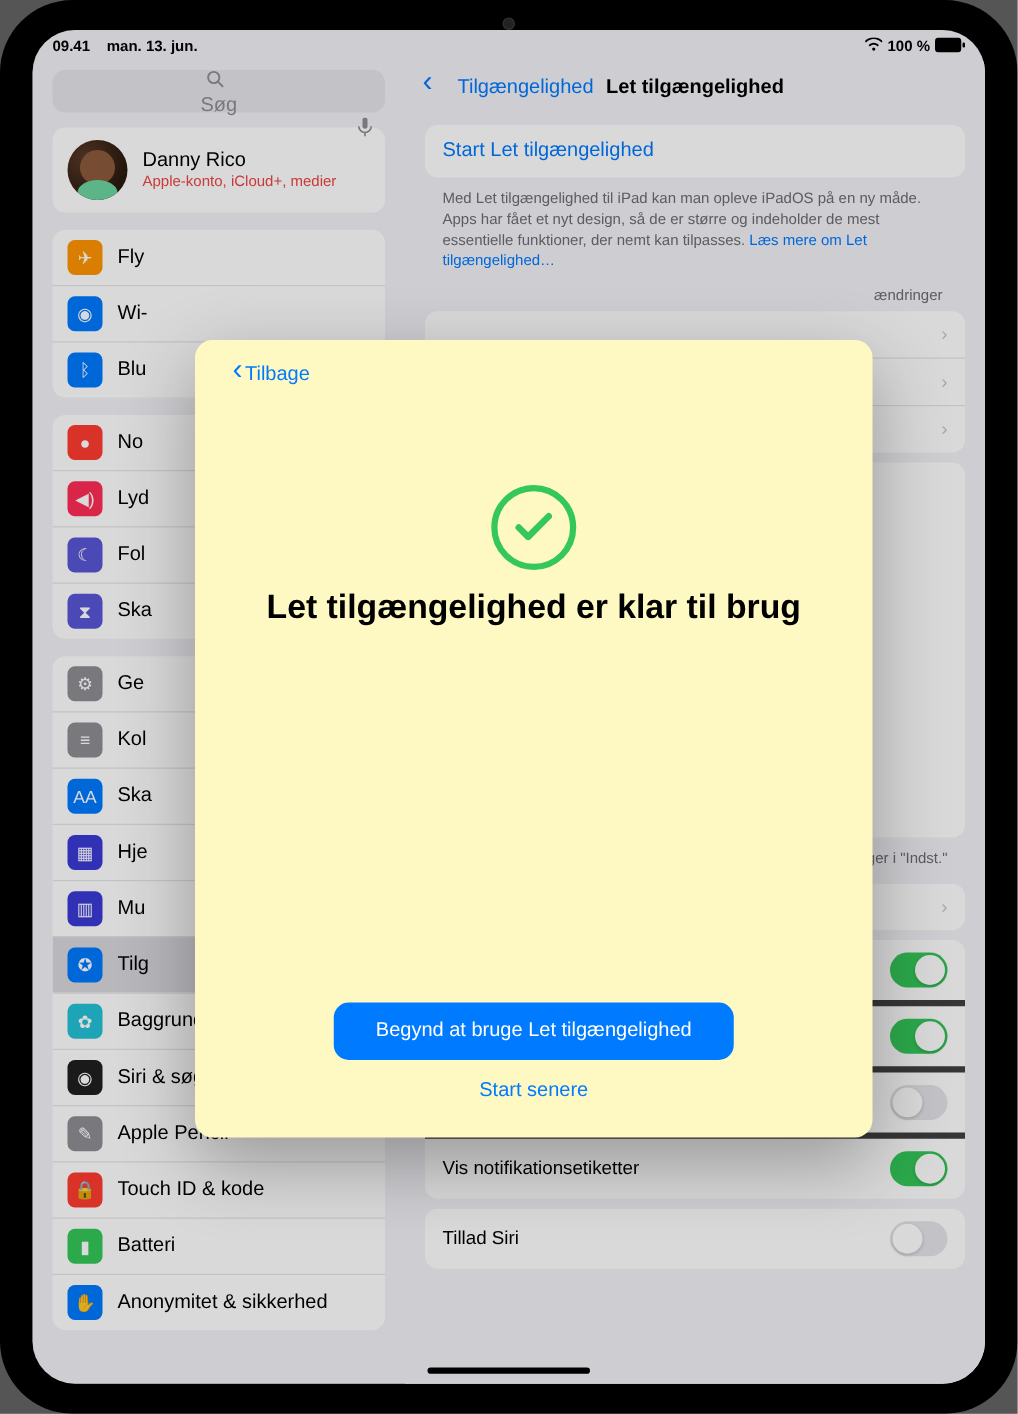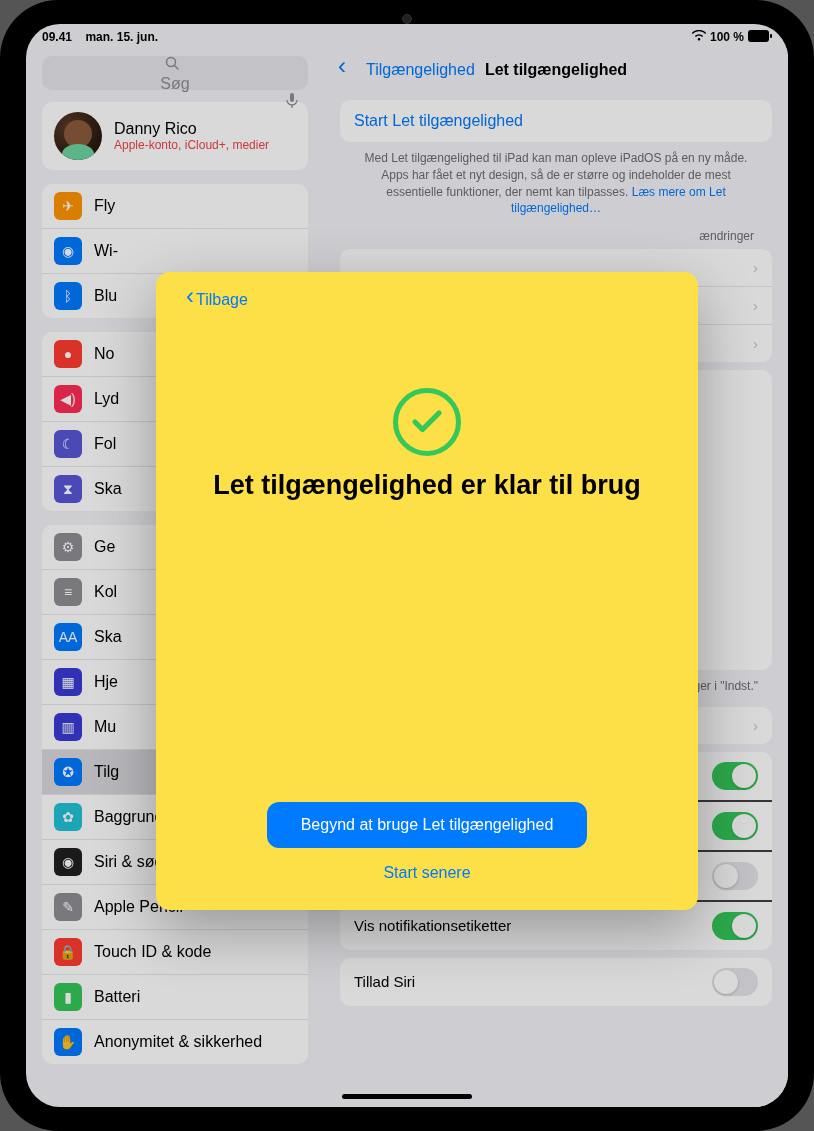--- a/index.html
+++ b/index.html
@@ -26,36 +26,36 @@
   .row { display: flex; align-items: center; padding: 8px 12px; gap: 12px; border-top: 1px solid #e5e5ea; font-size: 16px; }
   .row:first-child { border-top: none; }
   .row.sel { background: #d7d7dd; }
   .ricon { width: 28px; height: 28px; border-radius: 6px; display: flex; align-items: center; justify-content: center; color: #fff; font-size: 14px; flex-shrink: 0; }
   .detail { width: calc(100% - 298px); height: 100%; background: #f2f2f7; overflow: hidden; }
   .nav { display: flex; align-items: center; height: 44px; padding: 0 14px; position: relative; }
   .back { color: #007aff; font-size: 16px; display: flex; align-items: center; gap: 20px; }
   .nav-title { position: absolute; left: 50%; transform: translateX(-50%); font-weight: 600; font-size: 16px; }
   .group { margin: 8px 16px; background: #fff; border-radius: 10px; overflow: hidden; }
   .group .link-row { padding: 12px 14px; color: #007aff; font-size: 16px; }
-  .group .toggle-row { display: flex; align-items: center; justify-content: space-between; padding: 10px 14px; border-top: 2px solid #404040; font-size: 15px; }
+  .group .toggle-row { display: flex; align-items: center; justify-content: space-between; padding: 10px 14px; border-top: 5px solid #404040; font-size: 15px; }
   .group .toggle-row:first-child { border-top: none; }
   .group .dis-row { display: flex; align-items: center; justify-content: space-between; padding: 10px 14px; font-size: 15px; color: #000; }
   .group .dis-row .chev { color: #c7c7cc; }
-  .footer-note { margin: 6px 30px 12px; font-size: 12px; color: #6d6d72; line-height: 1.4; text-align: center; }
+  .footer-note { margin: 6px 30px 12px; font-size: 12px; color: #6d6d72; line-height: 1.4; }
   .footer-note a { color: #007aff; text-decoration: none; }
   .toggle { width: 46px; height: 28px; border-radius: 14px; position: relative; }
   .toggle.on { background: #34c759; }
   .toggle.off { background: #e5e5ea; }
   .toggle .knob { position: absolute; top: 2px; width: 24px; height: 24px; background: #fff; border-radius: 50%; box-shadow: 0 1px 3px rgba(0,0,0,.2); }
   .toggle.on .knob { right: 2px; }
   .toggle.off .knob { left: 2px; }
   .home-ind { position: absolute; bottom: 8px; left: 50%; transform: translateX(-50%); width: 130px; height: 5px; background: #000; border-radius: 3px; }
   
   .modal-shade { position: absolute; inset: 0; background: rgba(0,0,0,.15); display: flex; align-items: center; justify-content: center; }
-  .modal { position: absolute; top: 248px; left: 130px; width: 542px; height: 638px; background: #fde047; border-radius: 14px; box-shadow: 0 20px 60px rgba(0,0,0,.3); padding: 18px 30px 22px; display: flex; flex-direction: column; }
+  .modal { position: absolute; top: 248px; left: 130px; width: 542px; height: 638px; background: #fef9c3; border-radius: 14px; box-shadow: 0 20px 60px rgba(0,0,0,.3); padding: 18px 30px 22px; display: flex; flex-direction: column; }
   .modal .mback { color: #007aff; font-size: 16px; display: flex; align-items: center; gap: 2px; align-self: flex-start; }
   .modal .check { width: 68px; height: 68px; border: 5px solid #34c759; border-radius: 50%; display: flex; align-items: center; justify-content: center; margin: 78px auto 14px; }
   .modal .check svg { width: 36px; height: 36px; }
   .modal .mtitle { font-size: 27px; font-weight: 700; text-align: center; line-height: 1.15; margin: 0 20px 10px; }
   .modal .msub { font-size: 15px; text-align: center; color: #333; line-height: 1.35; margin: 0 60px; }
   .modal .spacer { flex: 1; }
   .modal .primary { background: #007aff; color: #fff; border: none; border-radius: 12px; height: 46px; font-size: 16px; font-weight: 500; width: 320px; margin: 16px auto 10px; }
   .modal .secondary { background: none; border: none; color: #007aff; font-size: 16px; width: 100%; padding: 6px; }
   .chev-l::before { content: "‹"; font-size: 24px; line-height: 16px; position: relative; top: -2px; }
 </style>
@@ -63,21 +63,21 @@
 <body>
 
 <div class="device">
   <div class="camera"></div>
   <div class="screen">
 
     <div class="statusbar">
       <div>
         <span>09.41</span>
         &nbsp;&nbsp;
-        <span>man. 15. jun.</span>
+        <span>man. 13. jun.</span>
       </div>
       <div class="right">
         <span class="wifi-icon">
           <svg width="14" height="11" viewBox="0 0 14 11">
               <path d="M7 10.5c.7 0 1.3-.6 1.3-1.3S7.7 7.9 7 7.9s-1.3.6-1.3 1.3.6 1.3 1.3 1.3zm-3.1-3.4c.8-.9 1.9-1.4 3.1-1.4s2.3.5 3.1 1.4l1-1C10 4.9 8.5 4.2 7 4.2S4 4.9 2.9 6.1l1 1zM.8 4C2.4 2.2 4.6 1.2 7 1.2S11.6 2.2 13.2 4l1-1C12.3.9 9.7-.2 7-.2S1.7.9-.2 3l1 1z" fill="#000"></path>
             </svg>
         </span>
         <span>100 %</span>
         <span class="batt-icon">
           <svg width="24" height="12" viewBox="0 0 24 12">

